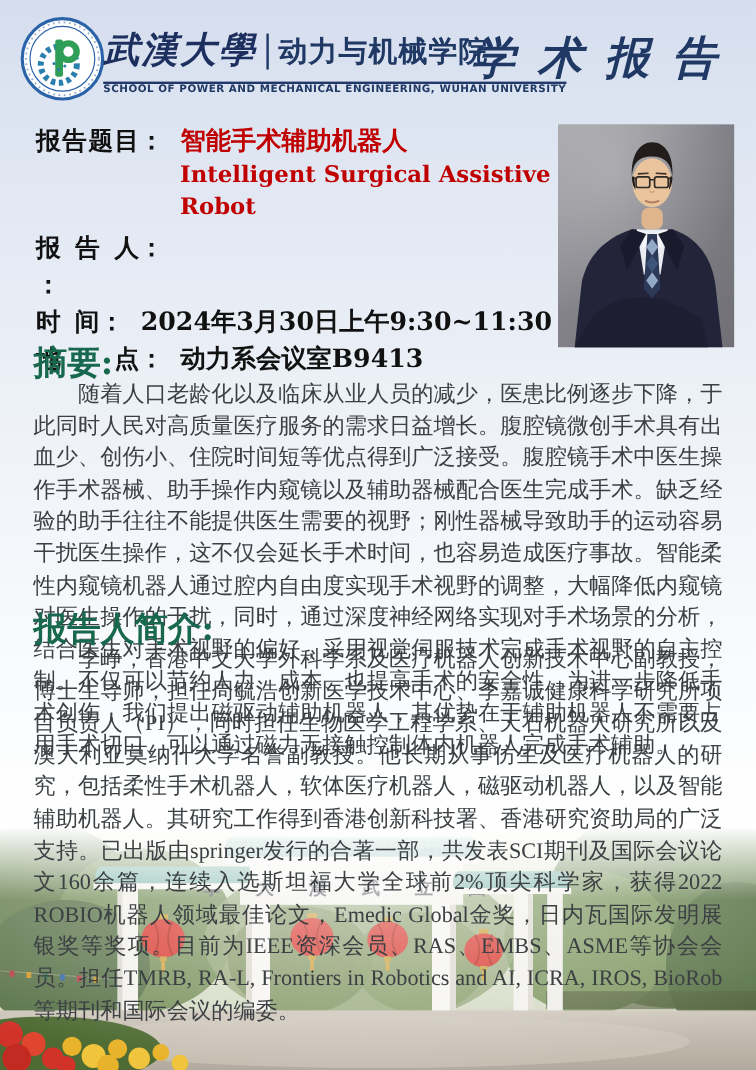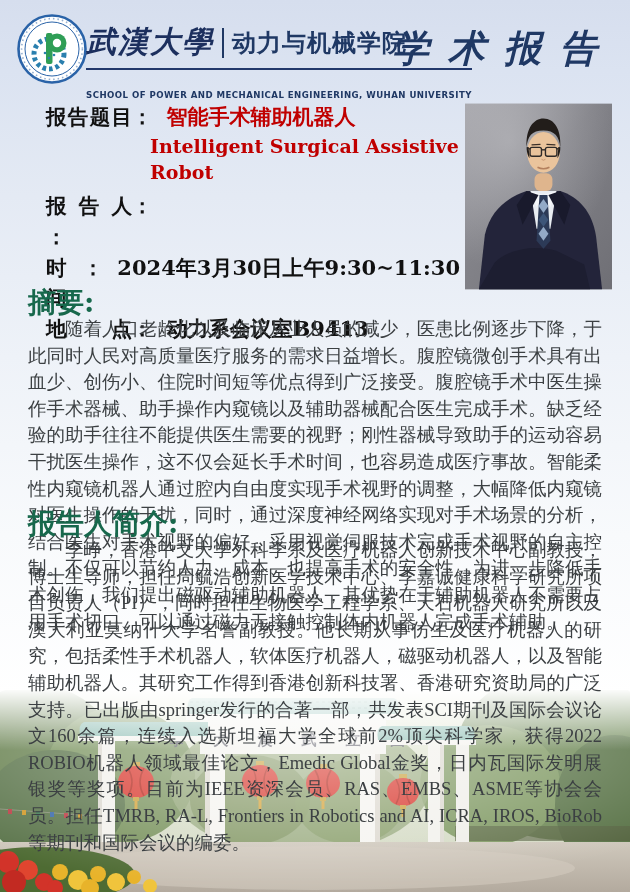--- a/index.html
+++ b/index.html
@@ -10,28 +10,28 @@
   }
   
   .header{position:absolute;left:0;top:0;width:630px;height:96px;z-index:3;}
   .logo{position:absolute;left:16px;top:13px;width:72px;height:72px;}
   .lockup{position:absolute;left:86px;top:22px;}
   .uniname{display:inline-block;font-family:"DejaVu Serif",serif;font-weight:bold;font-style:italic;
     font-size:30px;color:#1c2f5e;letter-spacing:2px;vertical-align:middle;}
   .vdivider{display:inline-block;width:2px;height:30px;background:#1f3864;margin:0 8px;vertical-align:middle;}
   .schoolname{display:inline-block;font-family:"DejaVu Sans",sans-serif;font-weight:bold;
     font-size:24px;color:#1f3864;vertical-align:middle;letter-spacing:1px;}
-  .school-en{margin-top:5px;border-top:2px solid #22386b;padding-top:20px;width:fit-content;
+  .school-en{margin-top:5px;border-top:2px solid #22386b;padding-top:0;width:fit-content;
     font-size:8.6px;font-weight:bold;color:#1f3864;letter-spacing:0.45px;font-family:"DejaVu Sans",sans-serif;}
   .poster-title{position:absolute;left:392px;top:24px;font-family:"DejaVu Serif",serif;font-weight:bold;
     font-style:italic;font-size:37px;color:#1f3864;letter-spacing:19px;white-space:nowrap;}
   
   .info{position:absolute;left:30px;top:102px;width:430px;z-index:3;
     font-family:"DejaVu Serif",serif;color:#111;}
-  .inforow{display:flex;align-items:baseline;line-height:30px;margin-bottom:1px;margin-left:16px;}
+  .inforow{display:flex;align-items:baseline;line-height:30px;margin-bottom:1px;}
   .lbl{display:inline-block;width:86px;font-size:20.5px;font-weight:bold;
     text-align:justify;text-align-last:justify;-moz-text-align-last:justify;}
   .colon{font-size:20.5px;font-weight:bold;margin-right:14px;}
   .val{font-size:21px;font-weight:bold;white-space:nowrap;}
   .val-red{color:#c00000;}
   .title-en{margin-left:120px;line-height:26px;font-size:19px;font-weight:bold;color:#c00000;margin-bottom:6px;}
   
   .portrait{position:absolute;left:465px;top:103px;width:147px;height:187px;z-index:3;}
   
   .section{position:absolute;left:28px;width:574px;z-index:3;}

